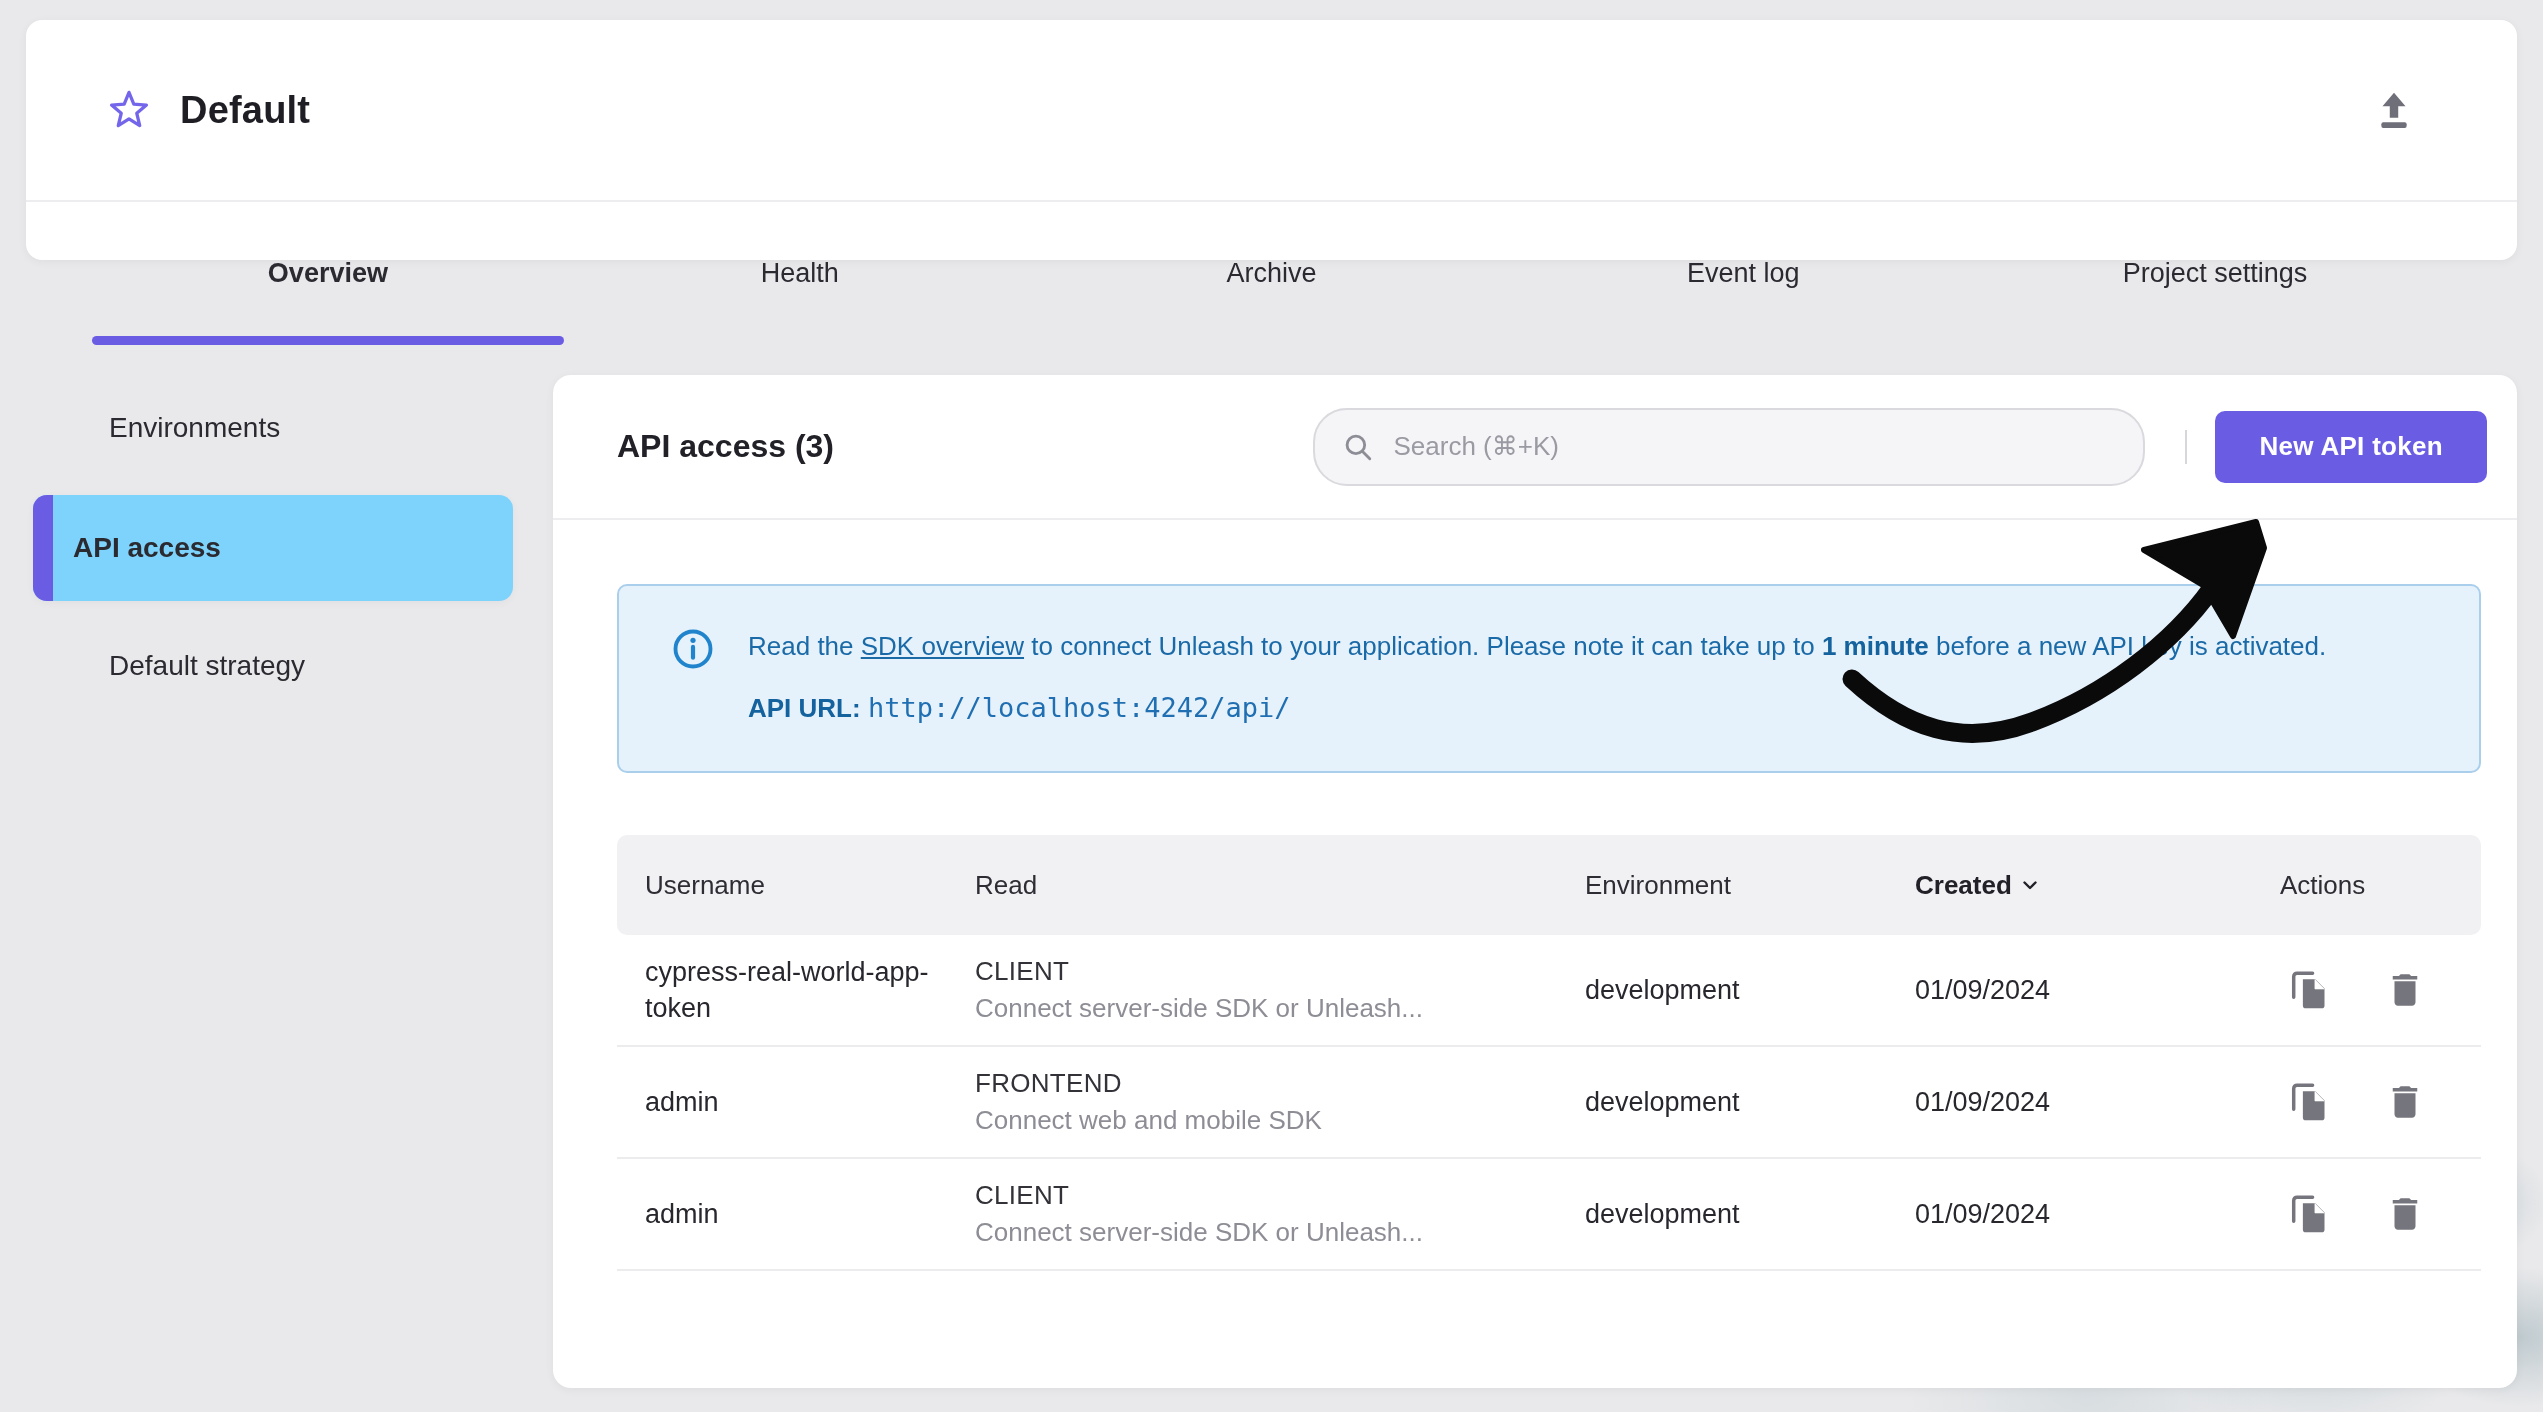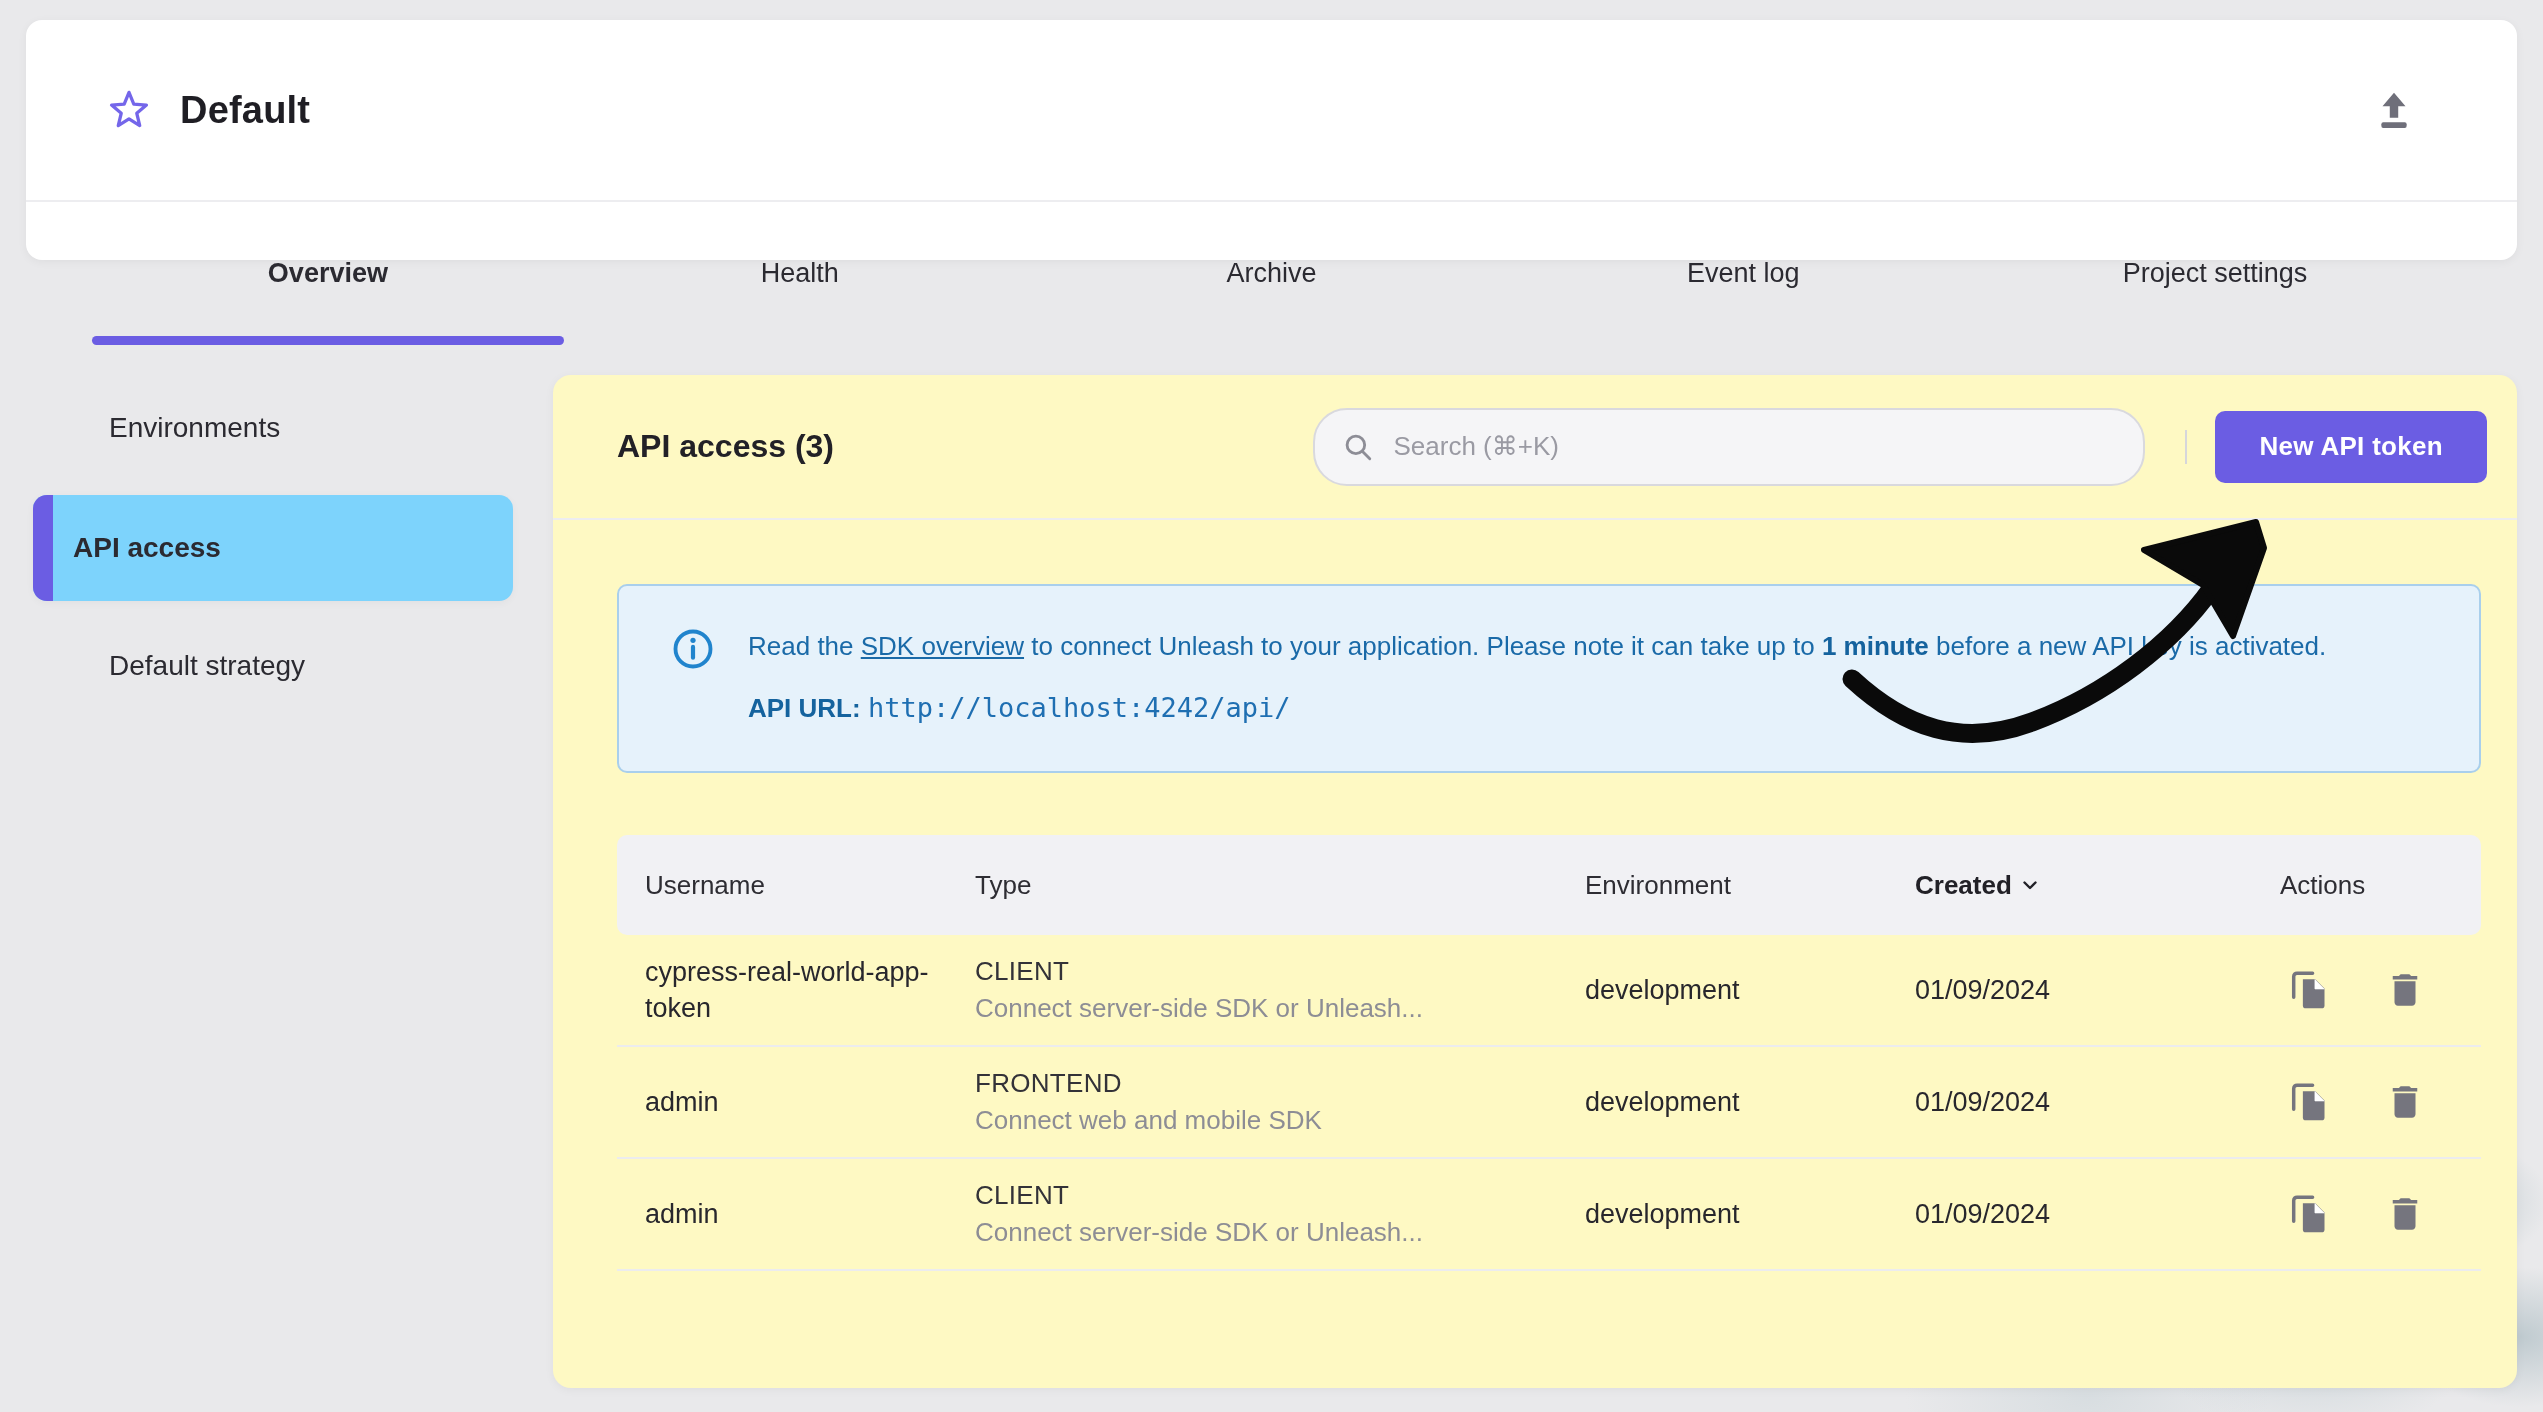--- a/index.html
+++ b/index.html
@@ -61,21 +61,21 @@
     box-shadow: 0 2px 8px rgba(0,0,0,.04); padding-left: 40px;
   }
   .side-item.active .active-bar {
     position: absolute; left: 0; top: 0; bottom: 0; width: 20px;
     background: var(--accent); border-radius: 14px 0 0 14px;
   }
 
   
   .main-card {
     position: absolute; left: 553px; right: 26px; top: 375px; bottom: 24px;
-    background: #fef9c3; border-radius: 18px; box-shadow: 0 2px 10px rgba(0,0,0,.05);
+    background: #ffffff; border-radius: 18px; box-shadow: 0 2px 10px rgba(0,0,0,.05);
     z-index: 2;
   }
   .main-header { height: 145px; display: flex; align-items: center; padding: 0 30px 0 64px; border-bottom: 2px solid #ededf0; }
   .main-title { font-size: 32px; font-weight: 600; color: #222127; }
   .mh-spacer { flex: 1; }
   .search-box {
     width: 832px; height: 78px; border: 2px solid #d9d9de; background: #f5f5f7;
     border-radius: 34px; display: flex; align-items: center; padding: 0 24px 0 26px;
   }
   .search-box input {
@@ -212,21 +212,21 @@
         </p>
         <p class="api-url-line">
           <span class="api-url-label">API URL</span><span class="api-url-label">: </span><span class="api-url">http://localhost:4242/api/</span>
         </p>
       </div>
     </div>
 
     <div class="table">
       <div class="t-row t-head">
         <div class="th">Username</div>
-        <div class="th">Type</div>
+        <div class="th">Read</div>
         <div class="th">Environment</div>
         <div class="th">
           <button class="th-sort">
             <span>Created</span>
             <span style="display:flex;">
               <svg width="24" height="24" viewBox="0 0 24 24" fill="none" stroke="currentColor" stroke-width="2.4" stroke-linecap="round" stroke-linejoin="round">
                   <path d="M6.5 9.5 L12 15 L17.5 9.5"></path>
                 </svg>
             </span>
           </button>

